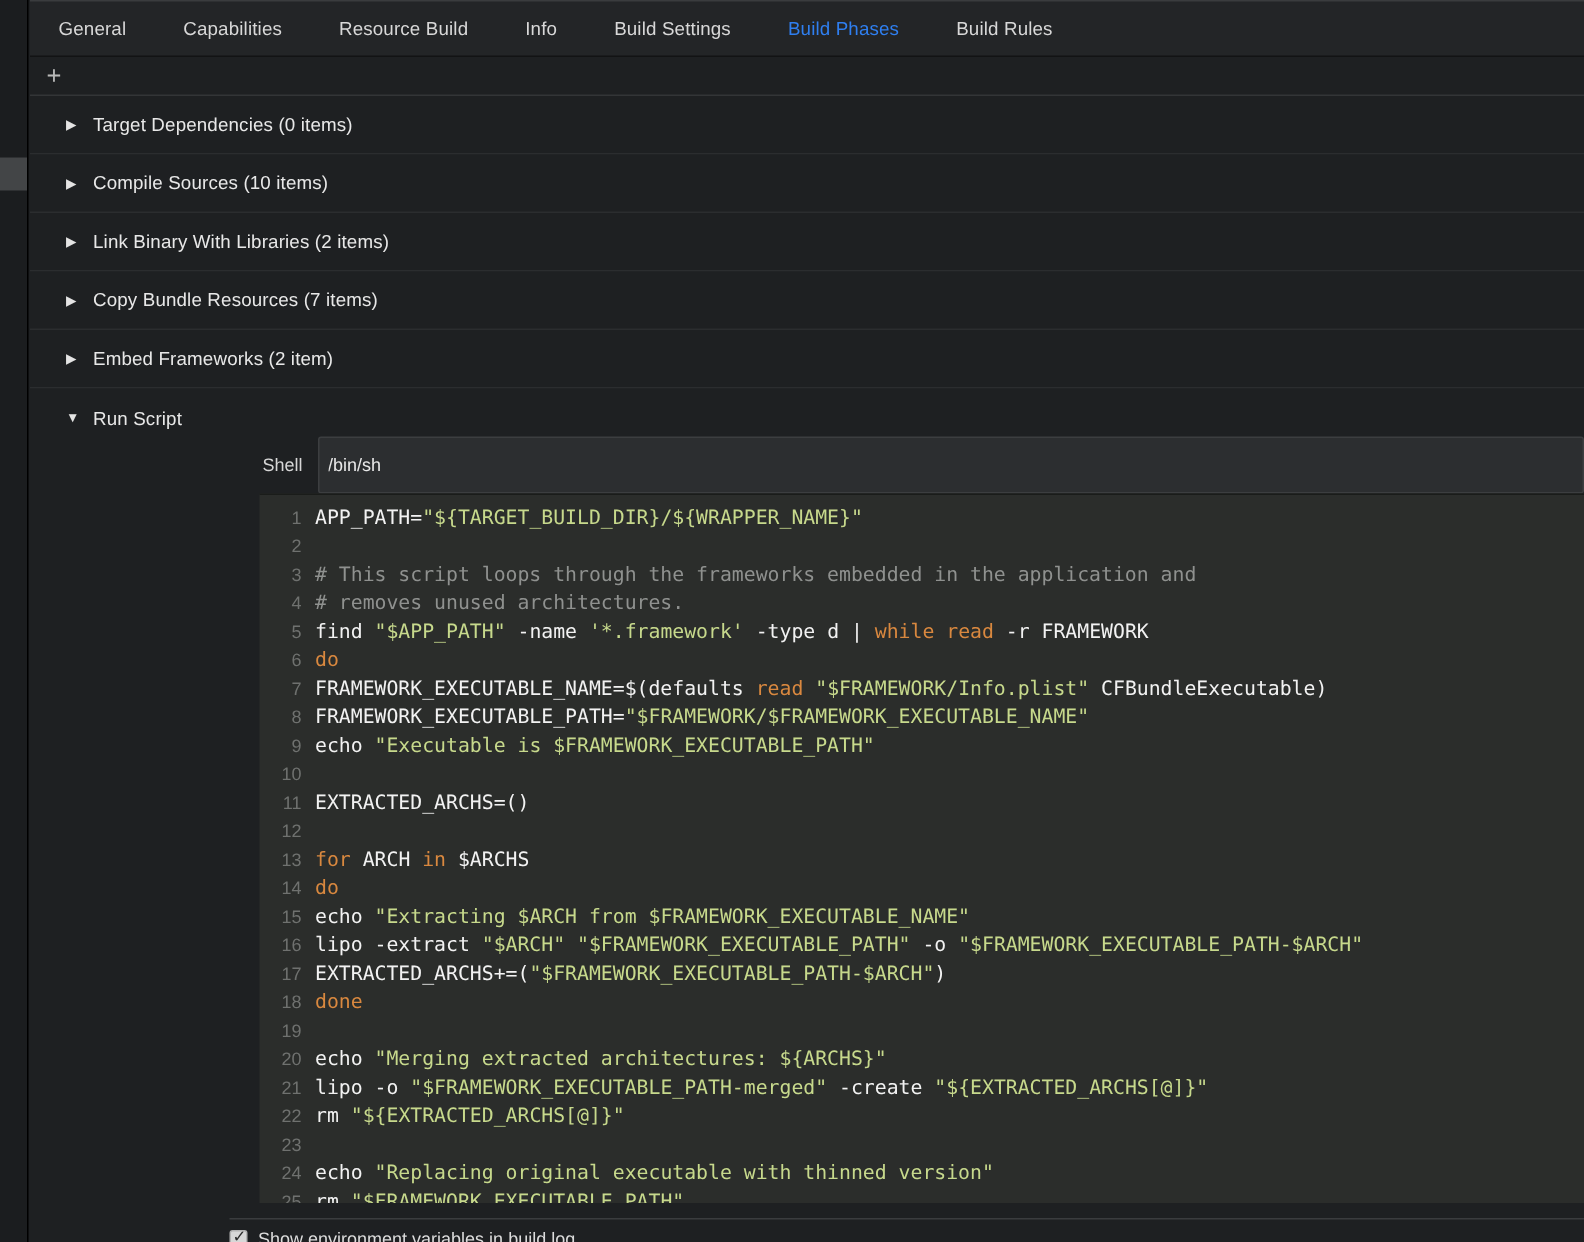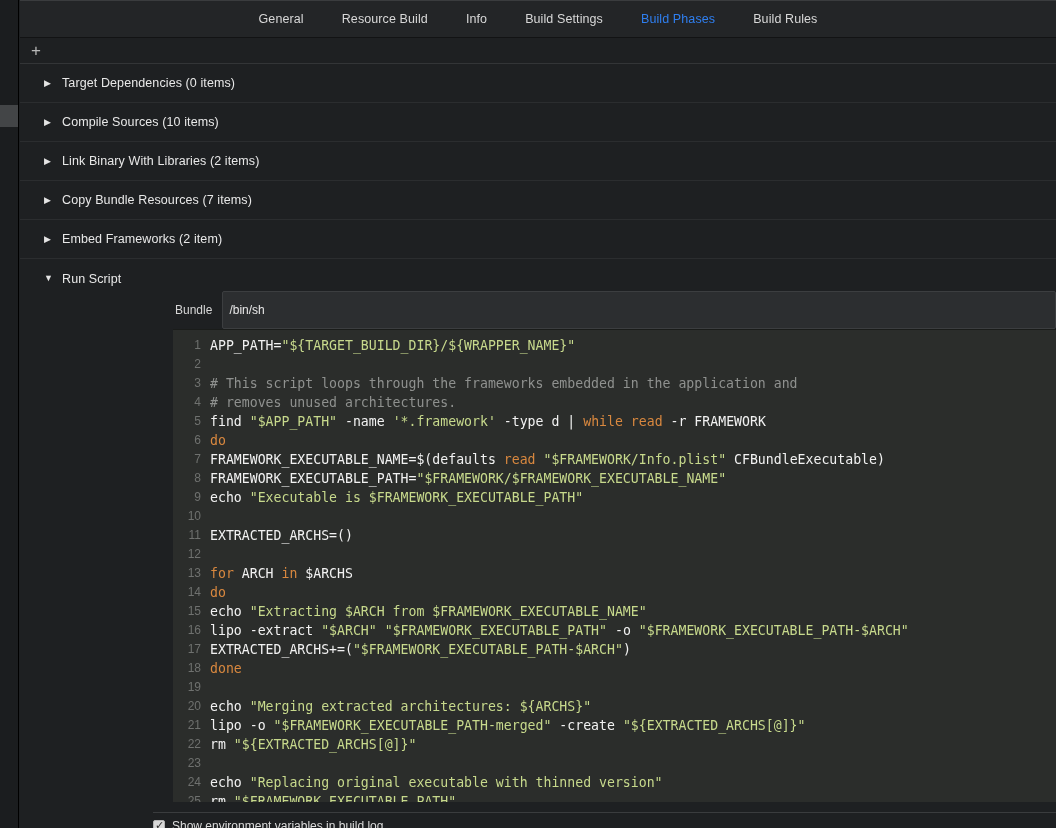--- a/index.html
+++ b/index.html
@@ -23,21 +23,21 @@
   #left-scroll-thumb {
     position: absolute; left: 0; top: 67px; width: 18px; height: 22px;
     background: #434547;
   }
 
   
   #tabbar {
     position: absolute; left: 20px; top: 0; right: 0; height: 38px;
     background: #232527;
     border-bottom: 1px solid #121314;
-    display: flex; align-items: center; justify-content: center;
+    display: flex; align-items: center; 
   }
   #tabbar::before{
     content:""; position:absolute; left:0; top:0; right:0; height:1px; background:#3a3c3e;
   }
   .tab {
     font-size: 12.5px; color: #d8d8d8; letter-spacing: .1px;
     padding: 0 19px; height: 38px; line-height: 38px; white-space: nowrap; cursor: default;
   }
   .tab.active { color: #2f7ff0; }
 
@@ -142,20 +142,21 @@
 <div id="app">
 
   <div id="left-gutter">
     <div id="left-scroll-track">
       <div id="left-scroll-thumb"></div>
     </div>
   </div>
 
   <div id="tabbar">
       <div class="tab">General</div>
+      <div class="tab">Capabilities</div>
       <div class="tab">Resource Build</div>
       <div class="tab">Info</div>
       <div class="tab">Build Settings</div>
       <div class="tab active">Build Phases</div>
       <div class="tab">Build Rules</div>
     </div>
 
   <div id="phase-toolbar">
     <div id="add-phase-button">+</div>
   </div>
@@ -180,21 +181,21 @@
       <div class="phase-row">
         <span class="disclosure">▶</span>
         <span class="phase-title">Embed Frameworks (2 item)</span>
       </div>
       <div class="phase-row open">
         <span class="disclosure">▼</span>
         <span class="phase-title">Run Script</span>
       </div>
       <div id="runscript-body">
         <div id="shell-row">
-          <span id="shell-label">Bundle</span>
+          <span id="shell-label">Shell</span>
           <input id="shell-input" type="text" placeholder="/bin/sh" value="/bin/sh" style="">
         </div>
         <div id="editor-wrap">
           <div id="editor"><div class="code-line"><span class="lineno">1</span><span class="codetext"><span class="t-plain">APP_PATH=</span><span class="t-str">"${TARGET_BUILD_DIR}/${WRAPPER_NAME}"</span></span></div><div class="code-line"><span class="lineno">2</span><span class="codetext"></span></div><div class="code-line"><span class="lineno">3</span><span class="codetext"><span class="t-com"># This script loops through the frameworks embedded in the application and</span></span></div><div class="code-line"><span class="lineno">4</span><span class="codetext"><span class="t-com"># removes unused architectures.</span></span></div><div class="code-line"><span class="lineno">5</span><span class="codetext"><span class="t-plain">find </span><span class="t-str">"$APP_PATH"</span><span class="t-plain"> -name </span><span class="t-str">'*.framework'</span><span class="t-plain"> -type d | </span><span class="t-kw">while</span><span class="t-plain"> </span><span class="t-kw">read</span><span class="t-plain"> -r FRAMEWORK</span></span></div><div class="code-line"><span class="lineno">6</span><span class="codetext"><span class="t-kw">do</span></span></div><div class="code-line"><span class="lineno">7</span><span class="codetext"><span class="t-plain">FRAMEWORK_EXECUTABLE_NAME=$(defaults </span><span class="t-kw">read</span><span class="t-plain"> </span><span class="t-str">"$FRAMEWORK/Info.plist"</span><span class="t-plain"> CFBundleExecutable)</span></span></div><div class="code-line"><span class="lineno">8</span><span class="codetext"><span class="t-plain">FRAMEWORK_EXECUTABLE_PATH=</span><span class="t-str">"$FRAMEWORK/$FRAMEWORK_EXECUTABLE_NAME"</span></span></div><div class="code-line"><span class="lineno">9</span><span class="codetext"><span class="t-plain">echo </span><span class="t-str">"Executable is $FRAMEWORK_EXECUTABLE_PATH"</span></span></div><div class="code-line"><span class="lineno">10</span><span class="codetext"></span></div><div class="code-line"><span class="lineno">11</span><span class="codetext"><span class="t-plain">EXTRACTED_ARCHS=()</span></span></div><div class="code-line"><span class="lineno">12</span><span class="codetext"></span></div><div class="code-line"><span class="lineno">13</span><span class="codetext"><span class="t-kw">for</span><span class="t-plain"> ARCH </span><span class="t-kw">in</span><span class="t-plain"> $ARCHS</span></span></div><div class="code-line"><span class="lineno">14</span><span class="codetext"><span class="t-kw">do</span></span></div><div class="code-line"><span class="lineno">15</span><span class="codetext"><span class="t-plain">echo </span><span class="t-str">"Extracting $ARCH from $FRAMEWORK_EXECUTABLE_NAME"</span></span></div><div class="code-line"><span class="lineno">16</span><span class="codetext"><span class="t-plain">lipo -extract </span><span class="t-str">"$ARCH"</span><span class="t-plain"> </span><span class="t-str">"$FRAMEWORK_EXECUTABLE_PATH"</span><span class="t-plain"> -o </span><span class="t-str">"$FRAMEWORK_EXECUTABLE_PATH-$ARCH"</span></span></div><div class="code-line"><span class="lineno">17</span><span class="codetext"><span class="t-plain">EXTRACTED_ARCHS+=(</span><span class="t-str">"$FRAMEWORK_EXECUTABLE_PATH-$ARCH"</span><span class="t-plain">)</span></span></div><div class="code-line"><span class="lineno">18</span><span class="codetext"><span class="t-kw">done</span></span></div><div class="code-line"><span class="lineno">19</span><span class="codetext"></span></div><div class="code-line"><span class="lineno">20</span><span class="codetext"><span class="t-plain">echo </span><span class="t-str">"Merging extracted architectures: ${ARCHS}"</span></span></div><div class="code-line"><span class="lineno">21</span><span class="codetext"><span class="t-plain">lipo -o </span><span class="t-str">"$FRAMEWORK_EXECUTABLE_PATH-merged"</span><span class="t-plain"> -create </span><span class="t-str">"${EXTRACTED_ARCHS[@]}"</span></span></div><div class="code-line"><span class="lineno">22</span><span class="codetext"><span class="t-plain">rm </span><span class="t-str">"${EXTRACTED_ARCHS[@]}"</span></span></div><div class="code-line"><span class="lineno">23</span><span class="codetext"></span></div><div class="code-line"><span class="lineno">24</span><span class="codetext"><span class="t-plain">echo </span><span class="t-str">"Replacing original executable with thinned version"</span></span></div><div class="code-line"><span class="lineno">25</span><span class="codetext"><span class="t-plain">rm </span><span class="t-str">"$FRAMEWORK_EXECUTABLE_PATH"</span></span></div></div>
         </div>
       </div>
     </div>
 
   <div id="editor-bottom-edge"></div>
   <div id="env-checkbox-row">

